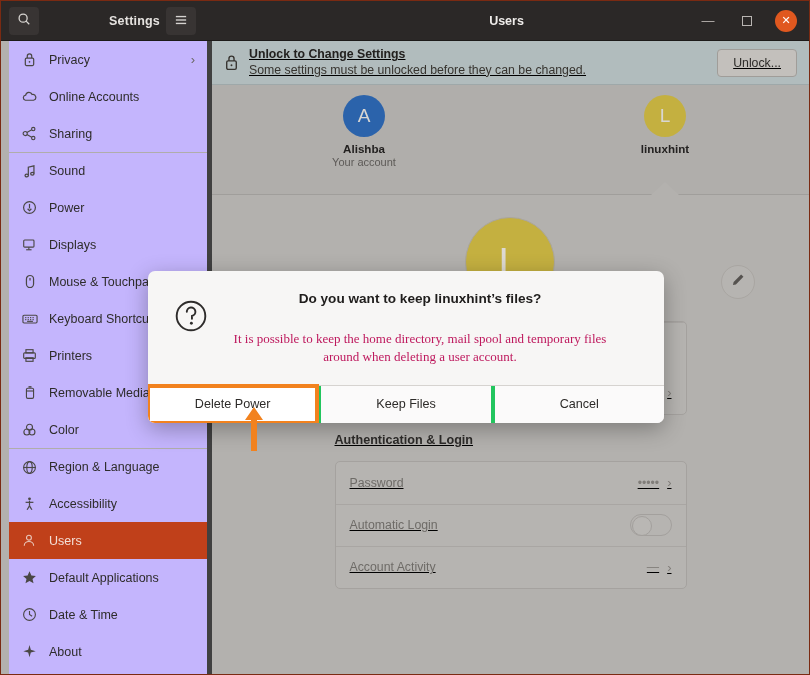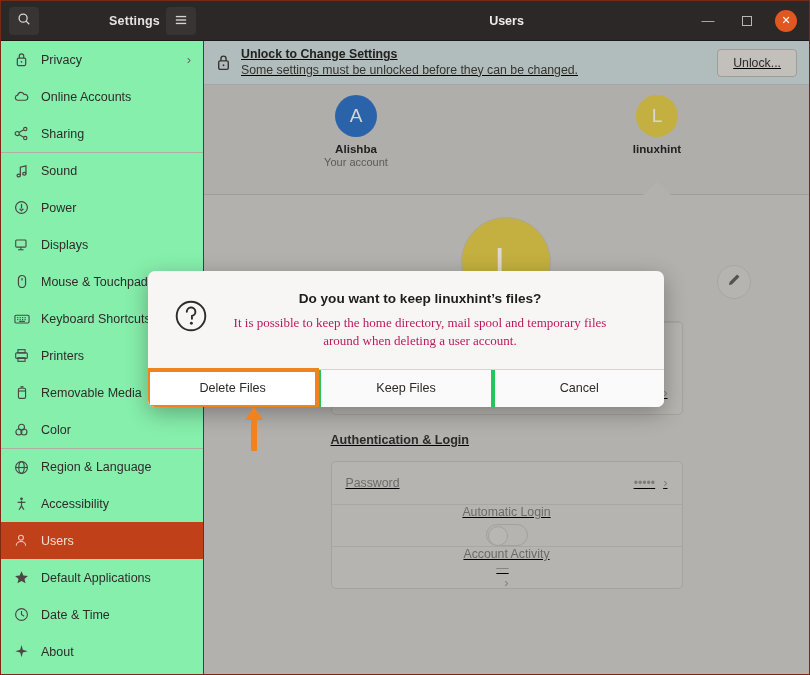--- a/index.html
+++ b/index.html
@@ -96,24 +96,25 @@
 
   
   .body {
     display: flex;
     height: 634px;
   }
 
   
   .sidebar {
     width: 203px;
-    background: #86efac;
-    border-right: 1px solid #404040;
+    background: #c4b5fd;
+    border-right: 5px solid #404040;
     overflow: hidden;
     flex: none;
+    margin-left: 8px;
   }
   .sb-item {
     display: flex;
     align-items: center;
     height: 37px;
     padding: 0 12px;
     gap: 11px;
     color: #2e2c2b;
     font-size: 12.5px;
     cursor: pointer;
@@ -233,21 +234,21 @@
     overflow: hidden;
   }
   .row {
     display: flex;
     align-items: center;
     height: 42px;
     padding: 0 14px;
     font-size: 12.3px;
     color: #6e6b67;
   }
-  .row + .row { border-top: 1px solid #a9a6a3; flex-direction: column; }
+  .row + .row { border-top: 1px solid #a9a6a3; }
   .row-label { flex: 1; }
   .row-value { color: #807d79; margin-right: 8px; }
   .row-chev { color: #807d79; font-size: 13px; }
   .admin-note {
     padding: 6px 14px 10px;
     font-size: 12.2px;
     line-height: 1.35;
     color: #8b8884;
     border-top: 1px solid #a9a6a3;
   }
@@ -290,21 +291,21 @@
     display: flex;
     gap: 18px;
     padding: 20px 24px 18px 22px;
   }
   .dlg-icon { flex: none; color: #2e2c2b; padding-top: 4px; }
   .dlg-texts { flex: 1; text-align: center; padding-right: 30px; }
   .dlg-title {
     font-size: 13.6px;
     font-weight: bold;
     color: #1f1d1c;
-    margin-bottom: 8px;
+    margin-bottom: 24px;
   }
   .dlg-desc {
     font-size: 13px;
     color: #be185d;
     line-height: 1.42;
     font-family: Liberation Serif, serif;
   }
   .dlg-actions {
     display: flex;
     border-top: 1px solid #d6d3d0;
@@ -644,21 +645,21 @@
           <path d="M17.6 17.6a4.5 4.5 0 1 1 5.4 4.4v3" stroke-linecap="round"></path>
           <circle cx="22.4" cy="29.6" r="1.5" fill="currentColor" stroke="none"></circle>
         </svg>
       </div>
       <div class="dlg-texts">
         <div class="dlg-title">Do you want to keep linuxhint’s files?</div>
         <div class="dlg-desc">It is possible to keep the home directory, mail spool and temporary files around when deleting a user account.</div>
       </div>
     </div>
     <div class="dlg-actions">
-      <div class="dlg-btn highlight">Delete Files</div>
+      <div class="dlg-btn highlight">Delete Power</div>
       <div class="dlg-btn">Keep Files</div>
       <div class="dlg-btn">Cancel</div>
     </div>
   </div>
 
   <div class="arrow-ann">
     <svg width="20" height="44" viewBox="0 0 20 44">
       <polygon points="10,0 19,13 13,13 13,44 7,44 7,13 1,13" fill="#f2821e"></polygon>
     </svg>
   </div>

